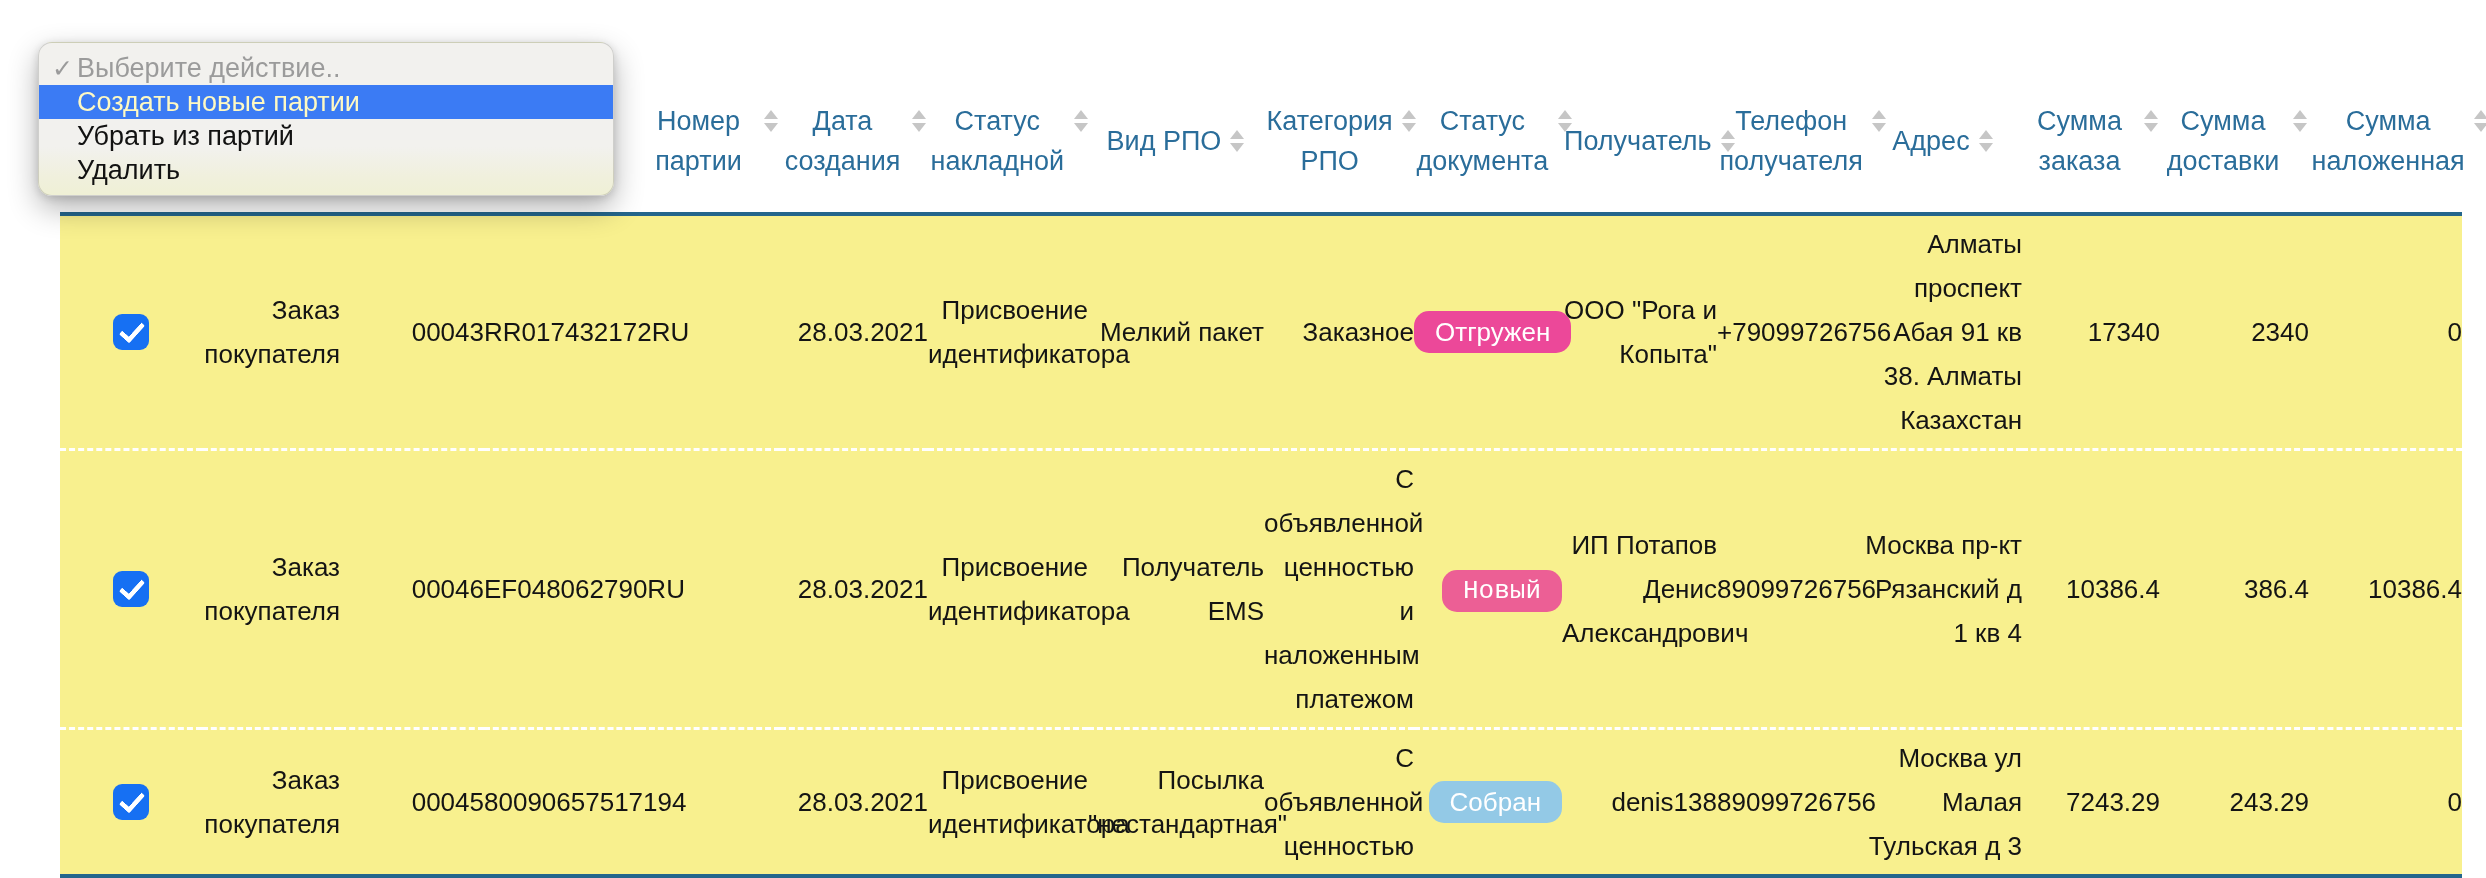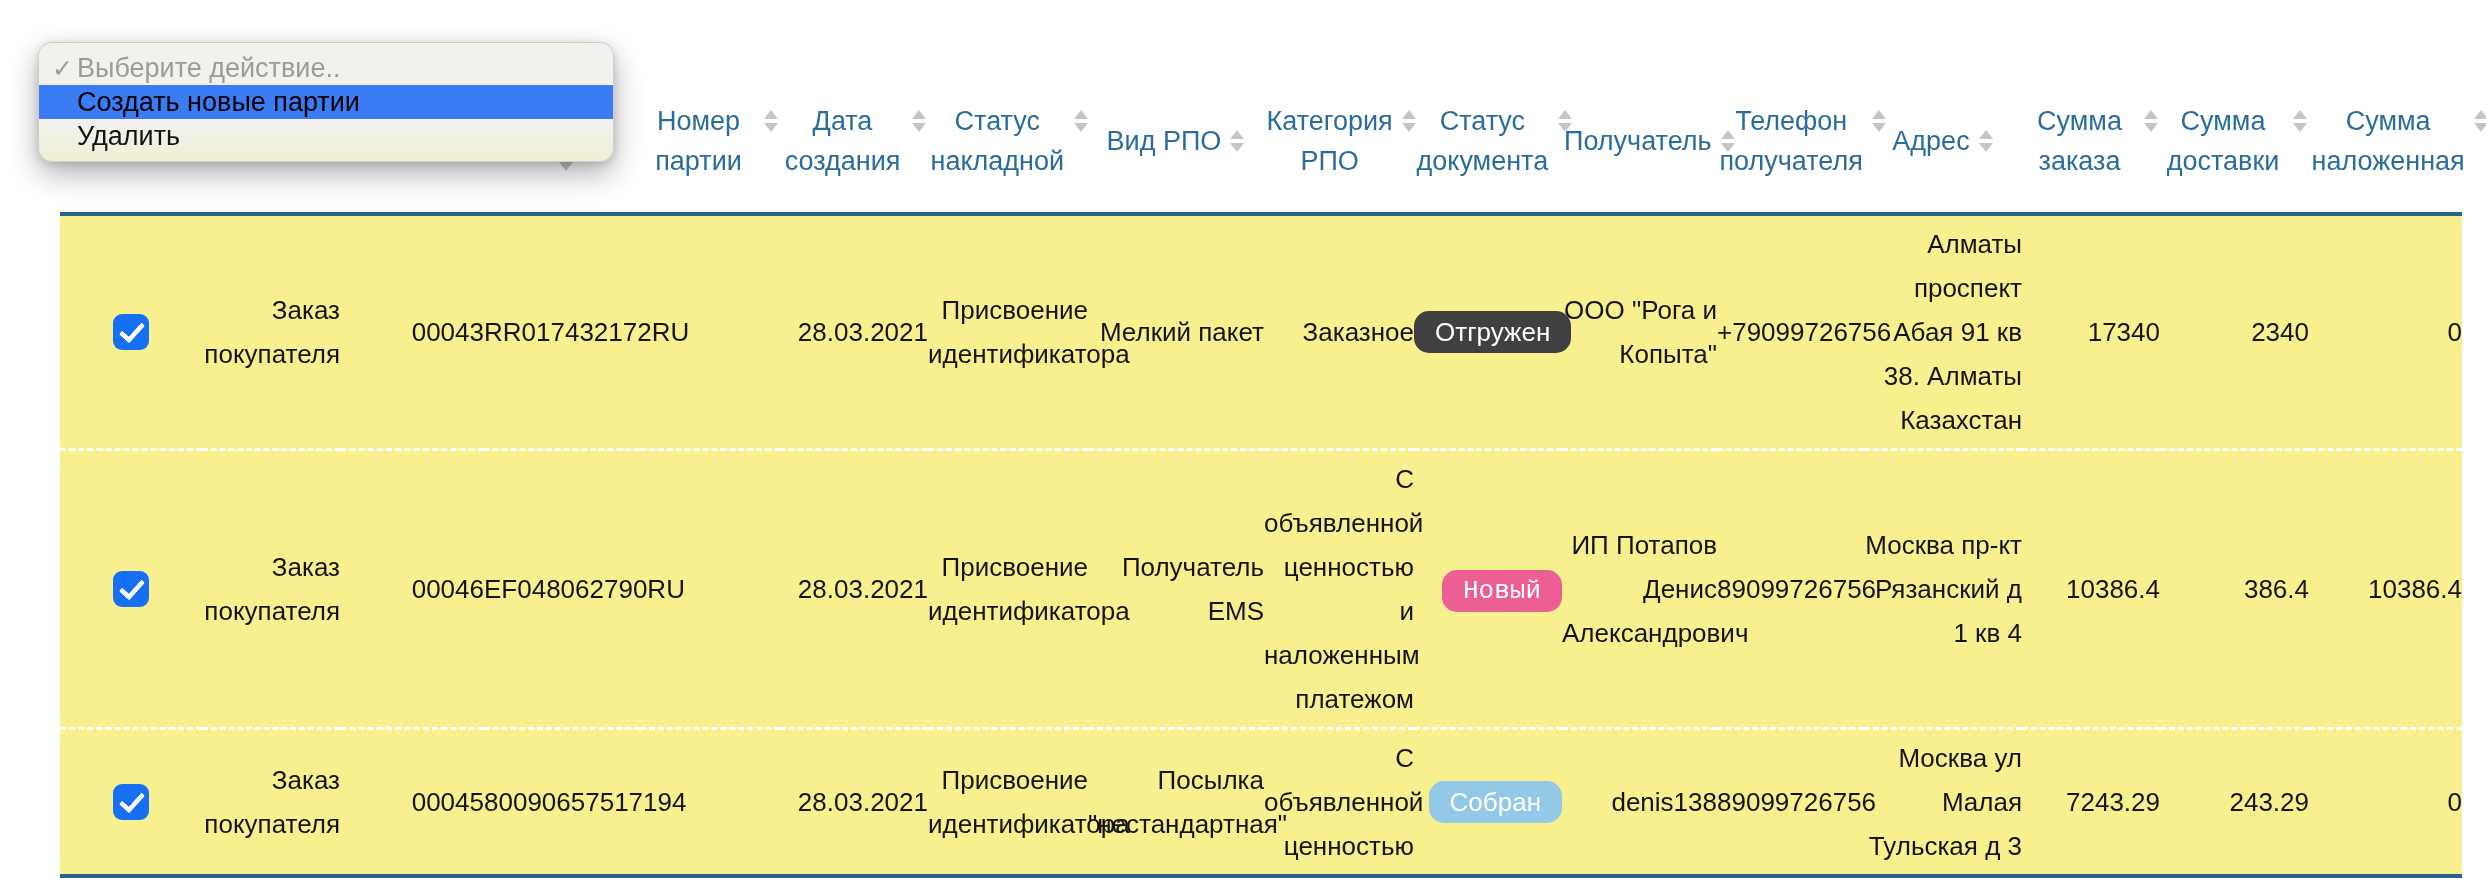--- a/index.html
+++ b/index.html
@@ -57,21 +57,21 @@
   .menu{
     position:absolute;left:38px;top:42px;width:574px;z-index:10;
     background:linear-gradient(180deg,#f2f1ee 0%,#f2f1ee 68%,#f0f0dd 88%,#eff0d5 100%);
     border:1px solid rgba(0,0,0,0.14);border-radius:14px;
     box-shadow:0 12px 30px rgba(0,0,0,0.30),0 2px 8px rgba(0,0,0,0.14);
     padding:8px 0;font-size:27px;
   }
   .mi{position:relative;height:34px;line-height:34px;padding-left:38px;color:#121212;white-space:nowrap;}
   .mi .check{position:absolute;left:13px;top:0;font-size:25px;color:#9b9b9b;}
   .mi.placeholder{color:#9b9b9b;}
-  .mi.selected{background:#3b7bf4;color:#000000;}
+  .mi.selected{background:#3b7bf4;color:#fef9c3;}
 </style>
 </head>
 <body>
 
 <div class="table-wrap">
   <table>
     <colgroup>
       <col style="width:142px">
         <col style="width:138px">
         <col style="width:144px">
@@ -199,21 +199,21 @@
             <div class="cb"></div>
           </td>
           <td>Заказ покупателя</td>
           <td>00043</td>
           <td>RR017432172RU</td>
           <td></td>
           <td>28.03.2021</td>
           <td>Присвоение идентификатора</td>
           <td>Мелкий пакет</td>
           <td>Заказное</td>
-          <td><span class="badge" style="background: #404040;">Отгружен</span></td>
+          <td><span class="badge" style="background: #ec4899;">Отгружен</span></td>
           <td>ООО "Рога и Копыта"</td>
           <td>+79099726756</td>
           <td>Алматы проспект Абая 91 кв 38. Алматы Казахстан</td>
           <td>17340</td>
           <td>2340</td>
           <td>0</td>
         </tr>
         <tr class="sep">
           <td>
             <div class="cb"></div>
@@ -262,14 +262,15 @@
         <td>2969.69</td>
         <td>10386.4</td>
       </tr>
     </tfoot>
   </table>
 </div>
 
 <div class="menu" id="action-menu">
     <div class="mi placeholder"><span class="check">✓</span><span>Выберите действие..</span></div>
     <div class="mi selected"><span>Создать новые партии</span></div>
+    <div class="mi"><span>Убрать из партий</span></div>
     <div class="mi"><span>Удалить</span></div>
   </div>
 
 </body></html>

